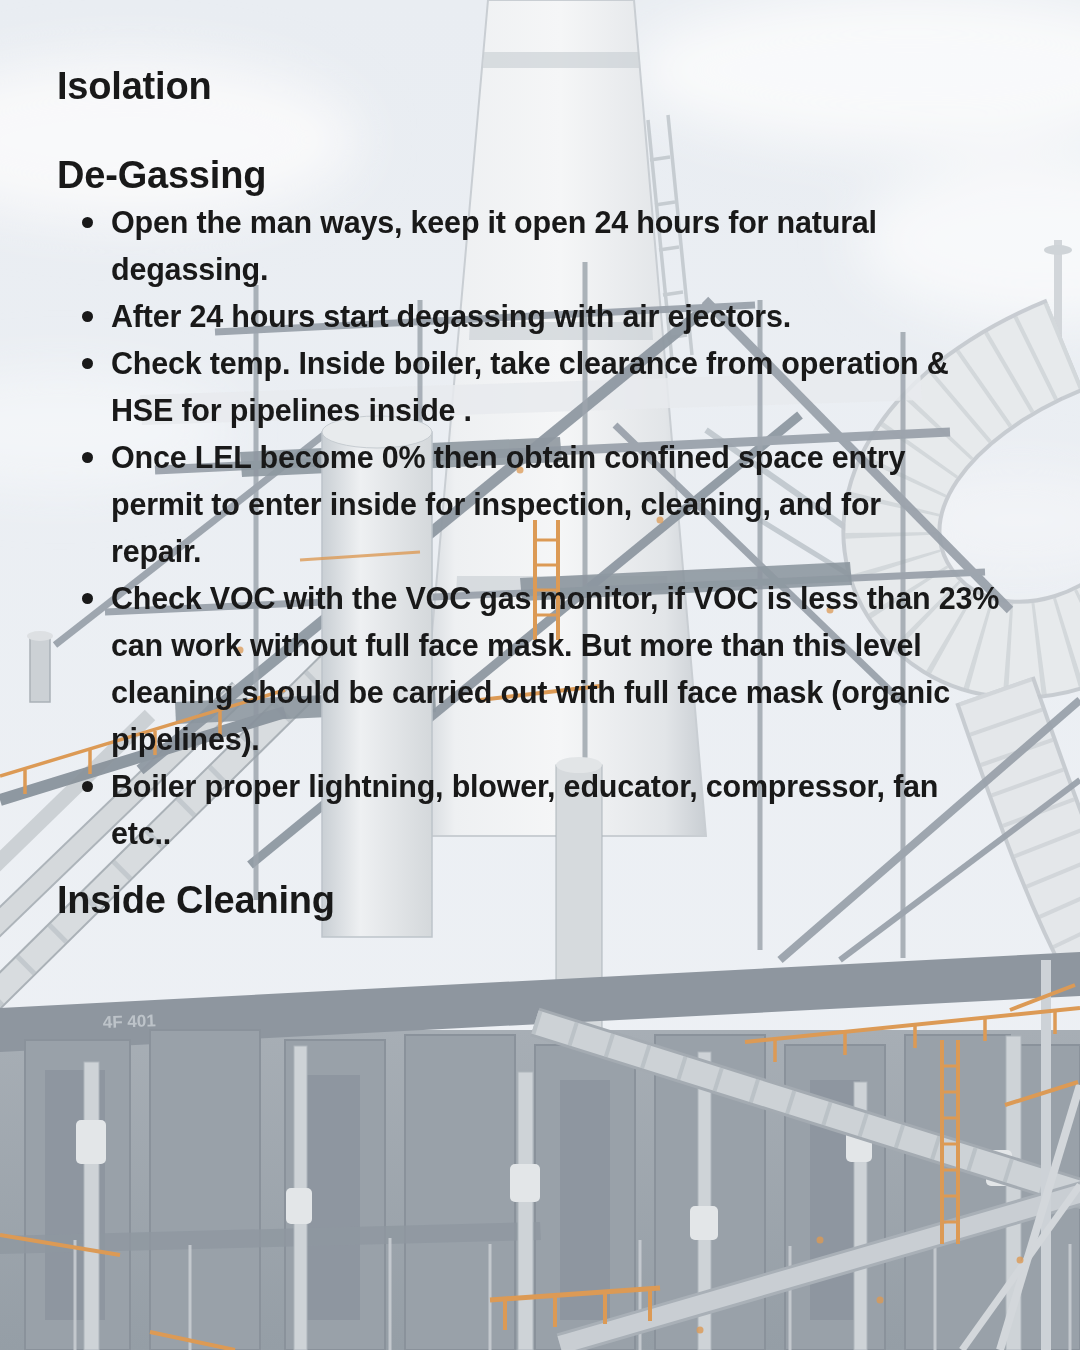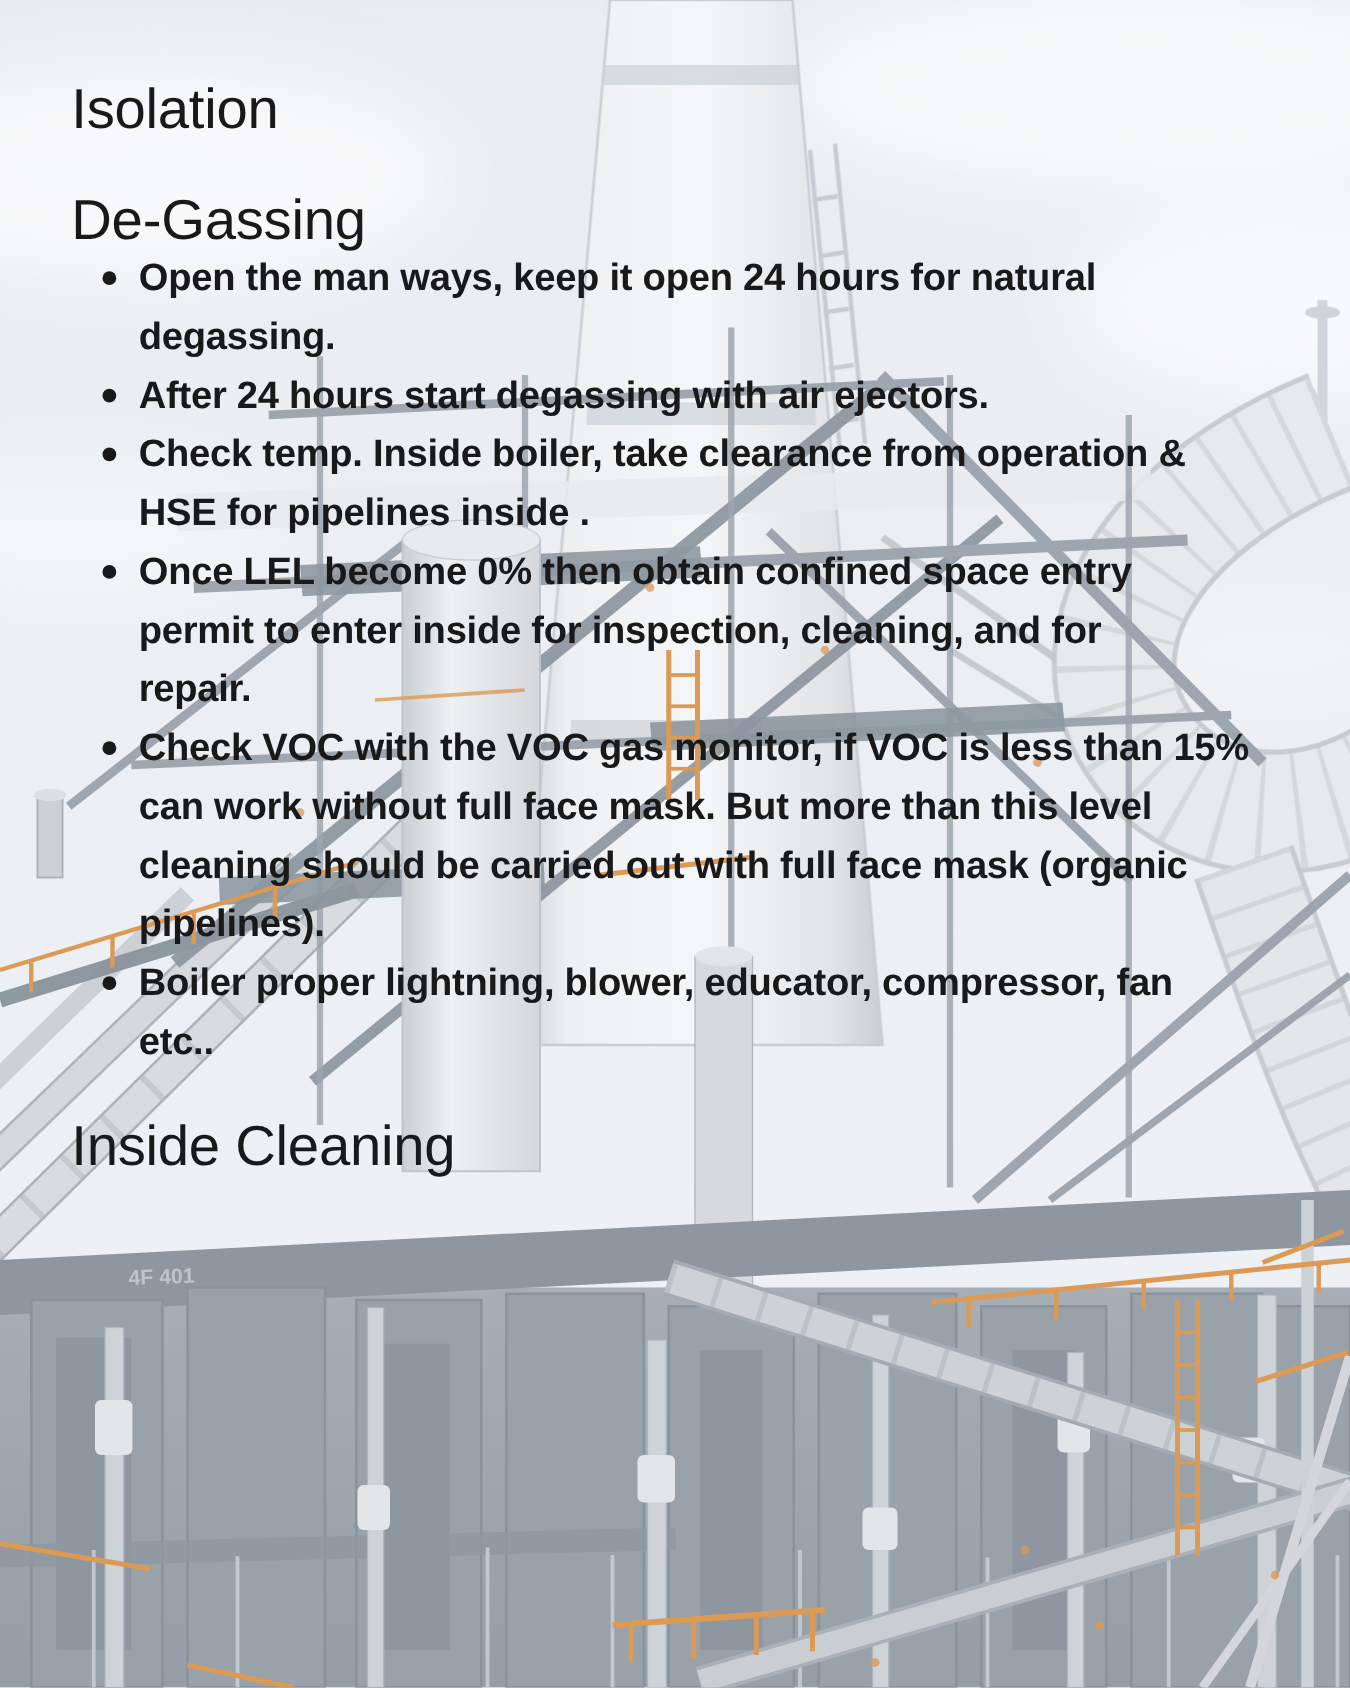--- a/index.html
+++ b/index.html
@@ -6,24 +6,24 @@
   body{
     width:1080px;height:1350px;position:relative;overflow:hidden;
     background:#eceff3;font-family:"Liberation Sans",sans-serif;
   }
   .bg{position:absolute;inset:0;width:1080px;height:1350px}
   .content{
     position:absolute;left:57px;top:63px;right:14px;
     color:#191919;font-weight:700;font-size:30.5px;line-height:47px;
     letter-spacing:-0.2px;
   }
-  h2{font-size:45px;line-height:47px;margin:0;font-weight:400}
+  h2{font-size:38px;line-height:47px;margin:0;font-weight:700}
   section{margin:0}
   section.s2{margin-top:42px}
-  section.s3{margin-top:36px}
+  section.s3{margin-top:20px}
   ul{list-style:none;margin:0;padding:0}
   li{position:relative;padding-left:54px}
   .dot{
     position:absolute;left:25px;top:18px;width:11px;height:11px;
     border-radius:50%;background:#191919;
   }
   .ln{display:block;white-space:nowrap}
 </style>
 </head>
 <body>
@@ -294,21 +294,21 @@
         <span class="ln">HSE for pipelines inside .</span>
       </li>
       <li>
         <span class="dot"></span>
         <span class="ln">Once LEL become 0% then obtain confined space entry</span>
         <span class="ln">permit to enter inside for inspection, cleaning, and for</span>
         <span class="ln">repair.</span>
       </li>
       <li>
         <span class="dot"></span>
-        <span class="ln">Check VOC with the VOC gas monitor, if VOC is less than 15%</span>
+        <span class="ln">Check VOC with the VOC gas monitor, if VOC is less than 23%</span>
         <span class="ln">can work without full face mask. But more than this level</span>
         <span class="ln">cleaning should be carried out with full face mask (organic</span>
         <span class="ln">pipelines).</span>
       </li>
       <li>
         <span class="dot"></span>
         <span class="ln">Boiler proper lightning, blower, educator, compressor, fan</span>
         <span class="ln">etc..</span>
       </li>
     </ul>

